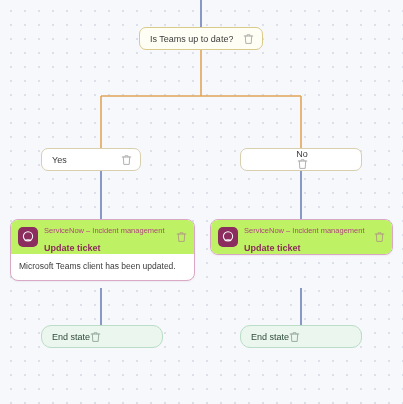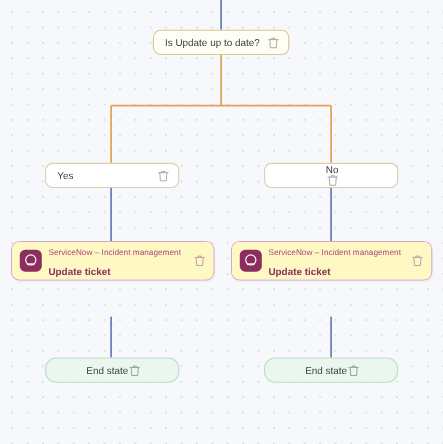--- a/index.html
+++ b/index.html
@@ -61,21 +61,21 @@
     text-overflow: ellipsis;
   }
 
   
   .endstate {
     border-radius: 10px;
     background: #eaf6ee;
     border: 1px solid #b9ddc6;
     display: flex;
     align-items: center;
-    justify-content: center;
+    justify-content: flex-start;
     padding: 0 8px 0 10px;
     font-size: 9px;
     color: #2f4b38;
   }
 
   
   .trash {
     width: 11px;
     height: 12px;
     flex: 0 0 auto;
@@ -88,21 +88,21 @@
     border-radius: 8px;
     background: #ffffff;
     border: 1px solid #d9a8c4;
     overflow: hidden;
     box-shadow: 0 1px 2px rgba(90, 30, 70, .06);
   }
   .card-head {
     display: flex;
     align-items: center;
     gap: 6px;
-    background: #fef9c3;
+    background: #bef264;
     padding: 6px 7px 6px 7px;
     height: 34px;
     box-sizing: border-box;
   }
   .app-icon {
     width: 20px;
     height: 20px;
     border-radius: 5px;
     background: #8b2d5e;
     flex: 0 0 auto;
@@ -160,29 +160,29 @@
     <path d="M301,171 L301,219" stroke="#6b80b8" stroke-width="1.6" fill="none"></path>
 
     <path d="M101,288 L101,325" stroke="#6b80b8" stroke-width="1.6" fill="none"></path>
 
     <path d="M301,288 L301,325" stroke="#6b80b8" stroke-width="1.6" fill="none"></path>
   </svg>
 
   <div class="layer">
 
     <div class="node pill" style="left:139px; top:27px; width:124px; height:23px;">
-      <span class="label">Is Update up to date?</span>
+      <span class="label">Is Teams up to date?</span>
       <span class="trash">
         <svg viewBox="0 0 11 12" width="11" height="12" aria-hidden="true">
           <path d="M1.2 3h8.6M4 3V1.8h3V3M2.3 3l.5 7.4h5.4L8.7 3" fill="none" stroke="#7a7a7a" stroke-width="0.9" stroke-linecap="round" stroke-linejoin="round"></path>
         </svg>
       </span>
     </div>
 
-    <div class="node pill white" style="left:41px; top:148px; width:122px; height:23px;">
+    <div class="node pill white" style="left:41px; top:148px; width:100px; height:23px;">
       <span class="label">Yes</span>
       <span class="trash">
         <svg viewBox="0 0 11 12" width="11" height="12" aria-hidden="true">
           <path d="M1.2 3h8.6M4 3V1.8h3V3M2.3 3l.5 7.4h5.4L8.7 3" fill="none" stroke="#7a7a7a" stroke-width="0.9" stroke-linecap="round" stroke-linejoin="round"></path>
         </svg>
       </span>
     </div>
 
     <div class="node pill white" style="left:240px; top:148px; width:122px; height:23px;flex-direction:column;">
       <span class="label">No</span>
@@ -204,20 +204,21 @@
         <span class="head-text">
           <span class="src">ServiceNow – Incident management</span>
           <span class="op">Update ticket</span>
         </span>
         <span class="trash">
           <svg viewBox="0 0 11 12" width="11" height="12" aria-hidden="true">
             <path d="M1.2 3h8.6M4 3V1.8h3V3M2.3 3l.5 7.4h5.4L8.7 3" fill="none" stroke="#a86c90" stroke-width="0.9" stroke-linecap="round" stroke-linejoin="round"></path>
           </svg>
         </span>
       </div>
+      <div class="card-body">Microsoft Teams client has been updated.</div>
     </div>
 
     <div class="node card" style="left:210px; top:219px; width:183px;">
       <div class="card-head">
         <span class="app-icon">
           <svg viewBox="0 0 20 20" width="14" height="14" aria-hidden="true">
             <circle cx="10" cy="9" r="6.6" fill="none" stroke="#ffffff" stroke-width="1.5"></circle>
             <path d="M6 15.2c1.1-1.5 6.9-1.5 8 0" fill="none" stroke="#ffffff" stroke-width="1.5" stroke-linecap="round"></path>
           </svg>
         </span>

